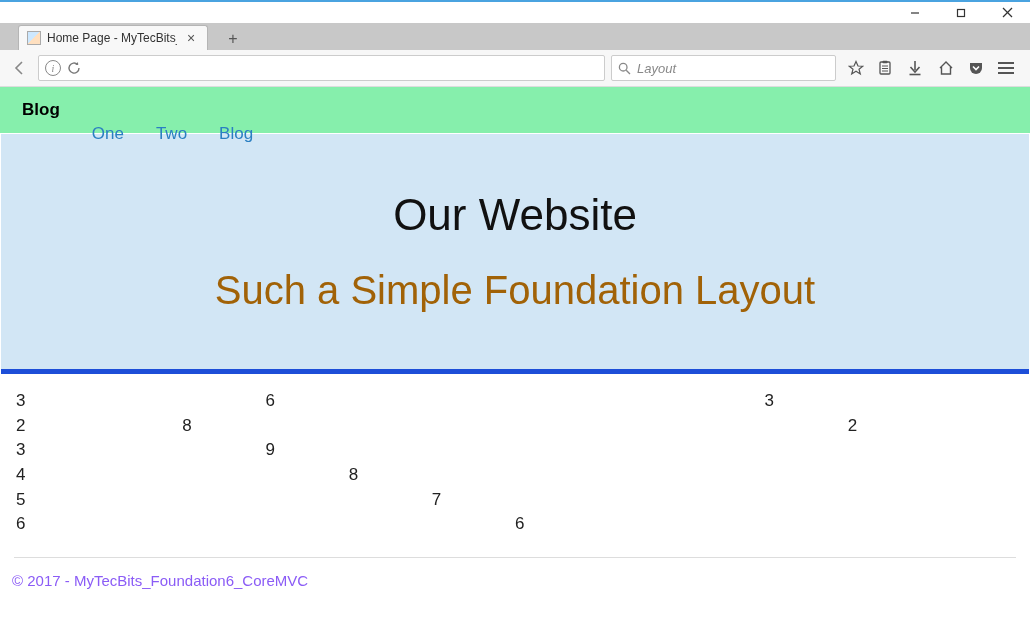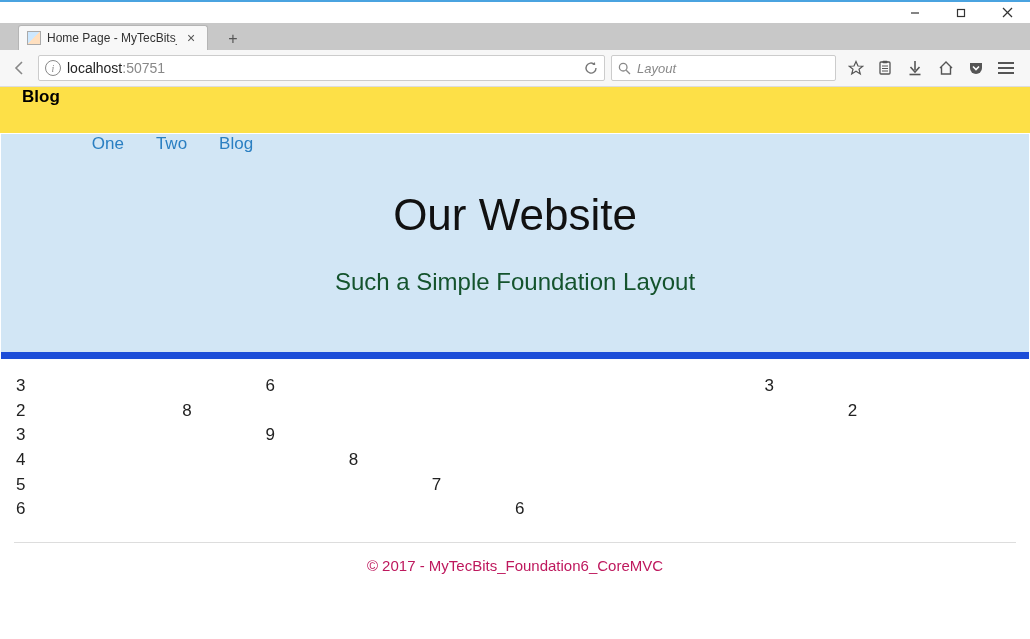--- a/index.html
+++ b/index.html
@@ -173,68 +173,68 @@
       gap: 3px;
       width: 16px;
     }
     .hamburger span {
       height: 2px;
       background: #555;
       display: block;
     }
     
     .page-nav {
-      background: #fde047;
+      background: #86efac;
       height: 46px;
       display: flex;
+      align-items: center;
       padding: 0 22px;
       gap: 32px;
       font-size: 17px;
     }
     .brand { font-weight: bold; color: #000; }
     .nav-link { color: #2a7fc2; cursor: pointer; margin-top: 47px; }
     .hero {
       background: #d2e6f5;
       text-align: center;
       padding: 56px 20px 56px 20px;
-      border-bottom: 7px solid #1d4ed8;
+      border-bottom: 5px solid #1d4ed8;
       margin: 1px;
     }
     .hero h1 {
       font-size: 44px;
       font-weight: 400;
       color: #111;
       margin-bottom: 28px;
     }
     .hero h2 {
-      font-size: 24px;
+      font-size: 40px;
       font-weight: 400;
-      color: #14532d;
+      color: #a16207;
     }
     .grid-area {
       padding: 14px 16px 10px 16px;
       font-size: 17px;
       color: #222;
     }
     .grid-row {
       display: flex;
       width: 100%;
       line-height: 1.45;
     }
     .cell { }
     hr.sep {
       margin: 10px 14px 0 14px;
       border: none;
       border-top: 1px solid #ddd;
     }
     .footer {
-      text-align: center;
       font-size: 15px;
-      color: #be185d;
-      padding: 14px 5px;
+      color: #8b5cf6;
+      padding: 14px 12px;
     }
     svg { display: block; }
   </style>
 </head>
 <body>
 
 <div class="window-titlebar">
   <div class="window-controls">
     <div class="win-btn">
       <svg width="10" height="10" viewBox="0 0 10 10">
@@ -265,23 +265,20 @@
 </div>
 
 <div class="toolbar">
   <div class="nav-btn">
     <svg width="16" height="16" viewBox="0 0 16 16">
         <path d="M10 2 L4 8 L10 14" fill="none" stroke="#888" stroke-width="1.6"></path>
       </svg>
   </div>
   <div class="url-field">
     <div class="info-circle">i</div>
-    <div class="url-text">
-      <span class="url-host">localhost</span><span class="url-port">:50751</span>
-    </div>
     <div class="reload-btn">
       <svg width="14" height="14" viewBox="0 0 14 14">
           <path d="M12 7 A5 5 0 1 1 10.5 3.5" fill="none" stroke="#777" stroke-width="1.4"></path>
           <path d="M11 1 L11.2 4 L8.2 3.7 Z" fill="#777"></path>
         </svg>
     </div>
   </div>
   <div class="search-field">
     <span class="search-icon">
       <svg width="13" height="13" viewBox="0 0 13 13">

